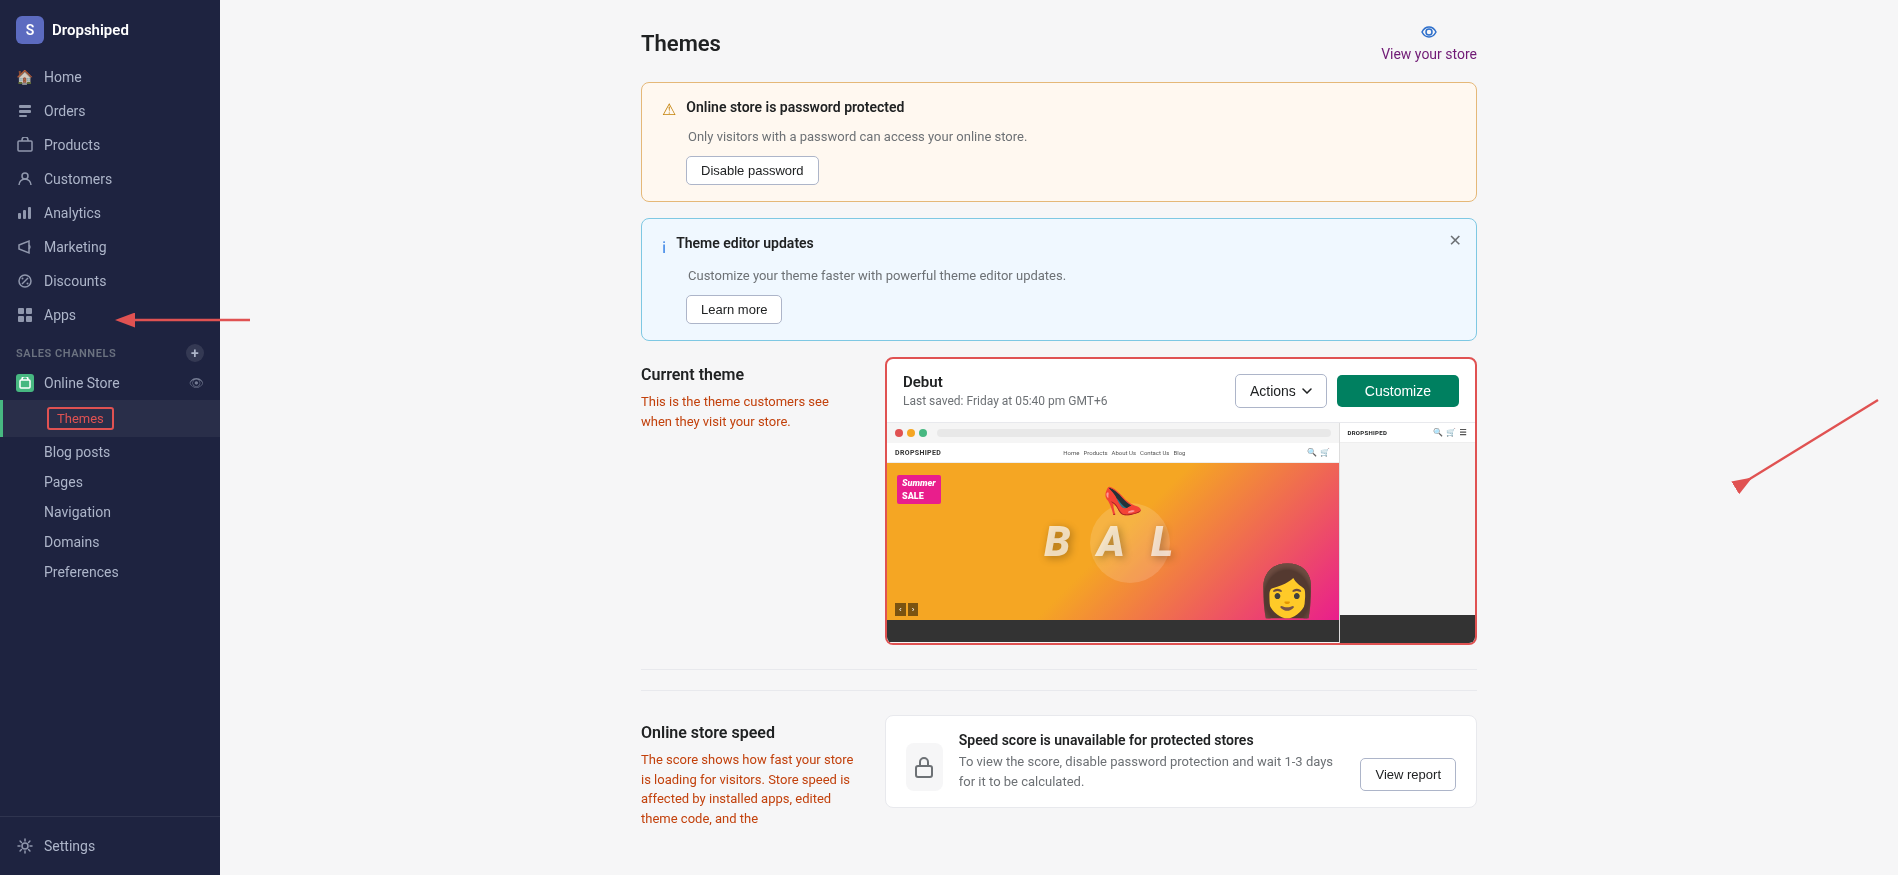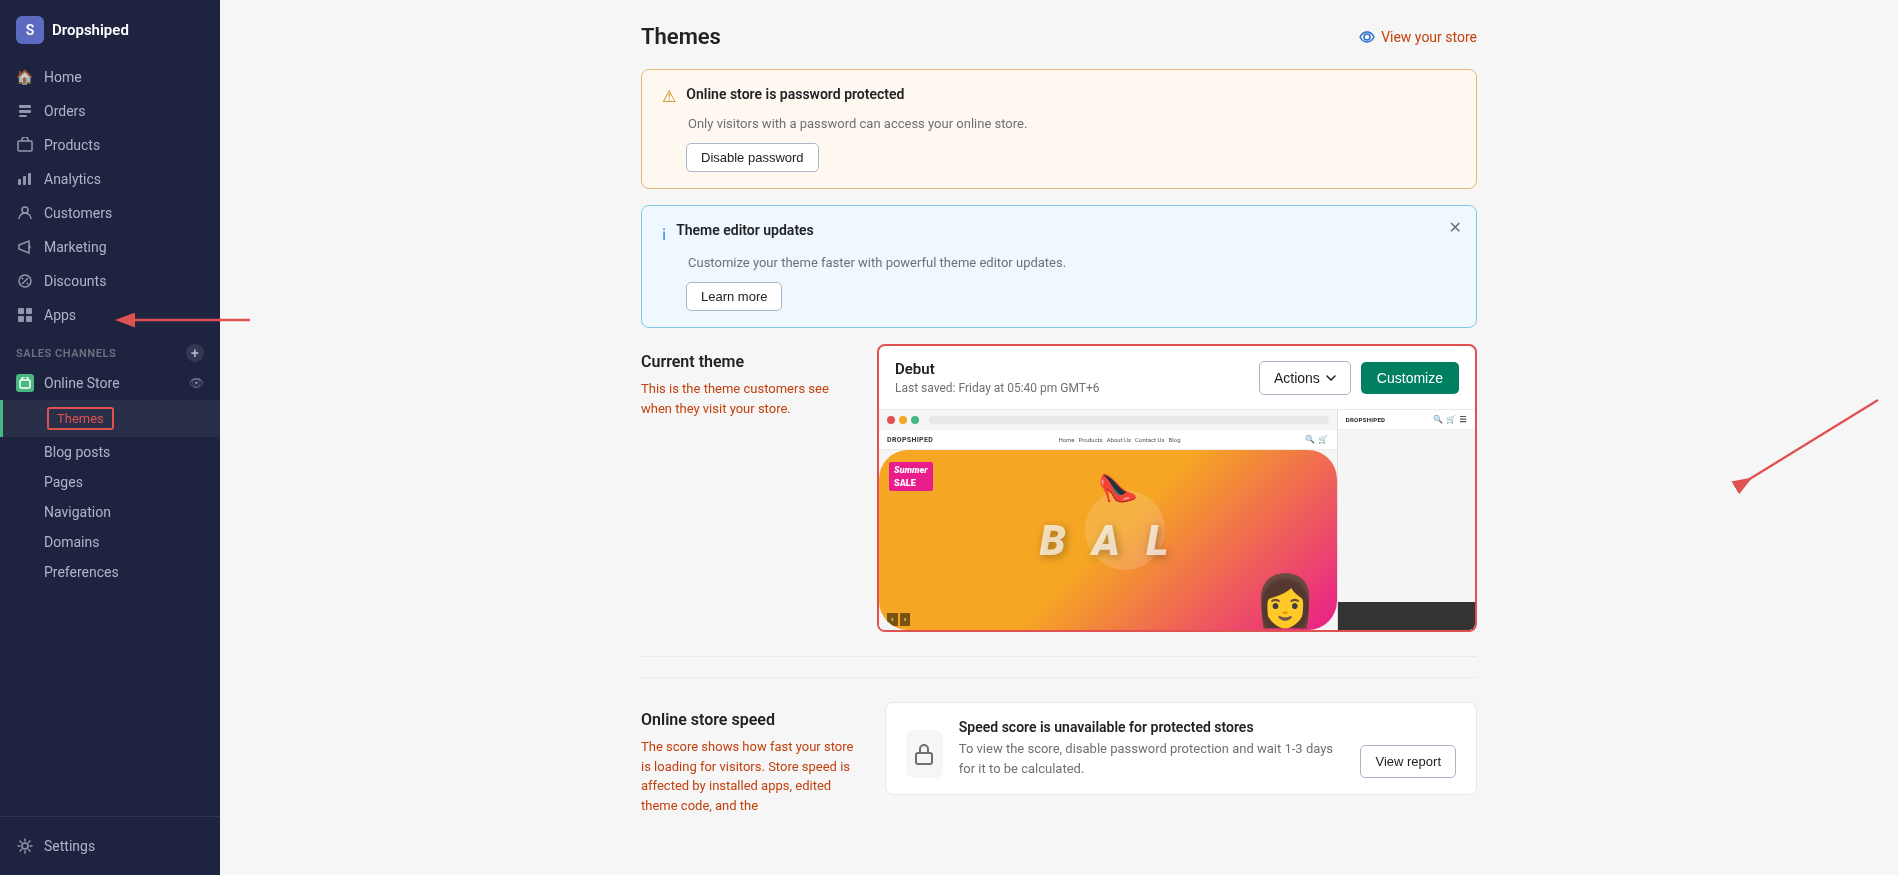--- a/index.html
+++ b/index.html
@@ -138,24 +138,25 @@
       justify-content: space-between;
       margin-bottom: 20px;
     }
     .page-title {
       font-size: 22px;
       font-weight: 600;
       color: #202223;
     }
     .view-store-link {
       display: flex; align-items: center; gap: 6px;
-      color: #c2410c;
+      color: #701a75;
       font-size: 14px;
       cursor: pointer;
       text-decoration: none;
+      flex-direction: column;
     }
 
     
     .alert-box {
       border-radius: 8px;
       padding: 16px 20px;
       margin-bottom: 16px;
       border: 1px solid;
     }
     .alert-box.warning {
@@ -193,21 +194,21 @@
     .section-title {
       font-size: 16px;
       font-weight: 600;
       color: #202223;
       margin-bottom: 8px;
     }
     .section-desc { color: #c2410c; font-size: 13px; line-height: 1.5; }
 
     .theme-section {
       display: flex;
-      gap: 16px;
+      gap: 24px;
       margin-bottom: 24px;
       align-items: flex-start;
     }
     .theme-section-left { width: 220px; min-width: 220px; padding-top: 8px; }
 
     .theme-card {
       flex: 1;
       border: 2px solid #e05252;
       border-radius: 8px;
       overflow: hidden;
@@ -226,21 +227,21 @@
       padding: 8px 14px;
       border: 1px solid #adb5c9;
       border-radius: 5px;
       background: white;
       font-size: 14px;
       cursor: pointer;
       display: flex; align-items: center; gap: 6px;
       color: #202223;
     }
     .customize-btn {
-      padding: 8px 16px;
+      padding: 8px 28px;
       border-radius: 5px;
       background: #008060;
       color: white;
       font-size: 14px;
       font-weight: 500;
       border: none;
       cursor: pointer;
     }
 
     .theme-preview {
@@ -273,25 +274,24 @@
       display: flex; align-items: center; justify-content: space-between;
       padding: 0 8px;
       font-size: 8px;
       color: #333;
       border-bottom: 1px solid #eee;
     }
     .mock-nav-brand { font-weight: 700; font-size: 7px; letter-spacing: 0.05em; }
     .mock-nav-links { display: flex; gap: 4px; font-size: 6px; color: #555; }
     .mock-hero {
       background: linear-gradient(135deg, #f5a623 0%, #f5a623 50%, #e91e8c 100%);
-      height: 180px;
+      height: 157px;
       display: flex; align-items: center; justify-content: center;
       position: relative;
       overflow: hidden;
-      border-radius: 29px;
     }
     .summer-sale-text {
       position: absolute; top: 12px; left: 10px;
       background: #e91e8c;
       color: white; font-size: 7px; font-weight: 900;
       padding: 2px 5px; border-radius: 2px;
       line-height: 1.4;
     }
     .summer-text { color: white; font-size: 9px; font-style: italic; display: block; }
     .sale-text { color: white; font-size: 9px; font-weight: 900; display: block; }
@@ -425,35 +425,35 @@
         <svg width="16" height="16" viewBox="0 0 16 16" fill="none">
             <rect x="1" y="4" width="14" height="10" rx="1" stroke="#adb5c9" stroke-width="1.5"></rect>
             <path d="M5 4V3a3 3 0 016 0v1" stroke="#adb5c9" stroke-width="1.5"></path>
           </svg>
       </span>
       <span>Products</span>
     </div>
     <div class="nav-item">
       <span class="nav-icon">
         <svg width="16" height="16" viewBox="0 0 16 16" fill="none">
+            <circle cx="8" cy="5" r="3" stroke="#adb5c9" stroke-width="1.5"></circle>
+            <path d="M2 14c0-3.314 2.686-6 6-6s6 2.686 6 6" stroke="#adb5c9" stroke-width="1.5"></path>
+          </svg>
+      </span>
+      <span>Customers</span>
+    </div>
+    <div class="nav-item">
+      <span class="nav-icon">
+        <svg width="16" height="16" viewBox="0 0 16 16" fill="none">
             <rect x="1" y="8" width="3" height="6" rx="1" fill="#adb5c9"></rect>
             <rect x="6" y="5" width="3" height="9" rx="1" fill="#adb5c9"></rect>
             <rect x="11" y="2" width="3" height="12" rx="1" fill="#adb5c9"></rect>
           </svg>
       </span>
       <span>Analytics</span>
-    </div>
-    <div class="nav-item">
-      <span class="nav-icon">
-        <svg width="16" height="16" viewBox="0 0 16 16" fill="none">
-            <circle cx="8" cy="5" r="3" stroke="#adb5c9" stroke-width="1.5"></circle>
-            <path d="M2 14c0-3.314 2.686-6 6-6s6 2.686 6 6" stroke="#adb5c9" stroke-width="1.5"></path>
-          </svg>
-      </span>
-      <span>Customers</span>
     </div>
     <div class="nav-item">
       <span class="nav-icon">
         <svg width="16" height="16" viewBox="0 0 16 16" fill="none">
             <path d="M2 6l10-4v12L2 10V6z" stroke="#adb5c9" stroke-width="1.5"></path>
             <path d="M12 6a3 3 0 010 4" stroke="#adb5c9" stroke-width="1.5"></path>
           </svg>
       </span>
       <span>Marketing</span>
     </div>

